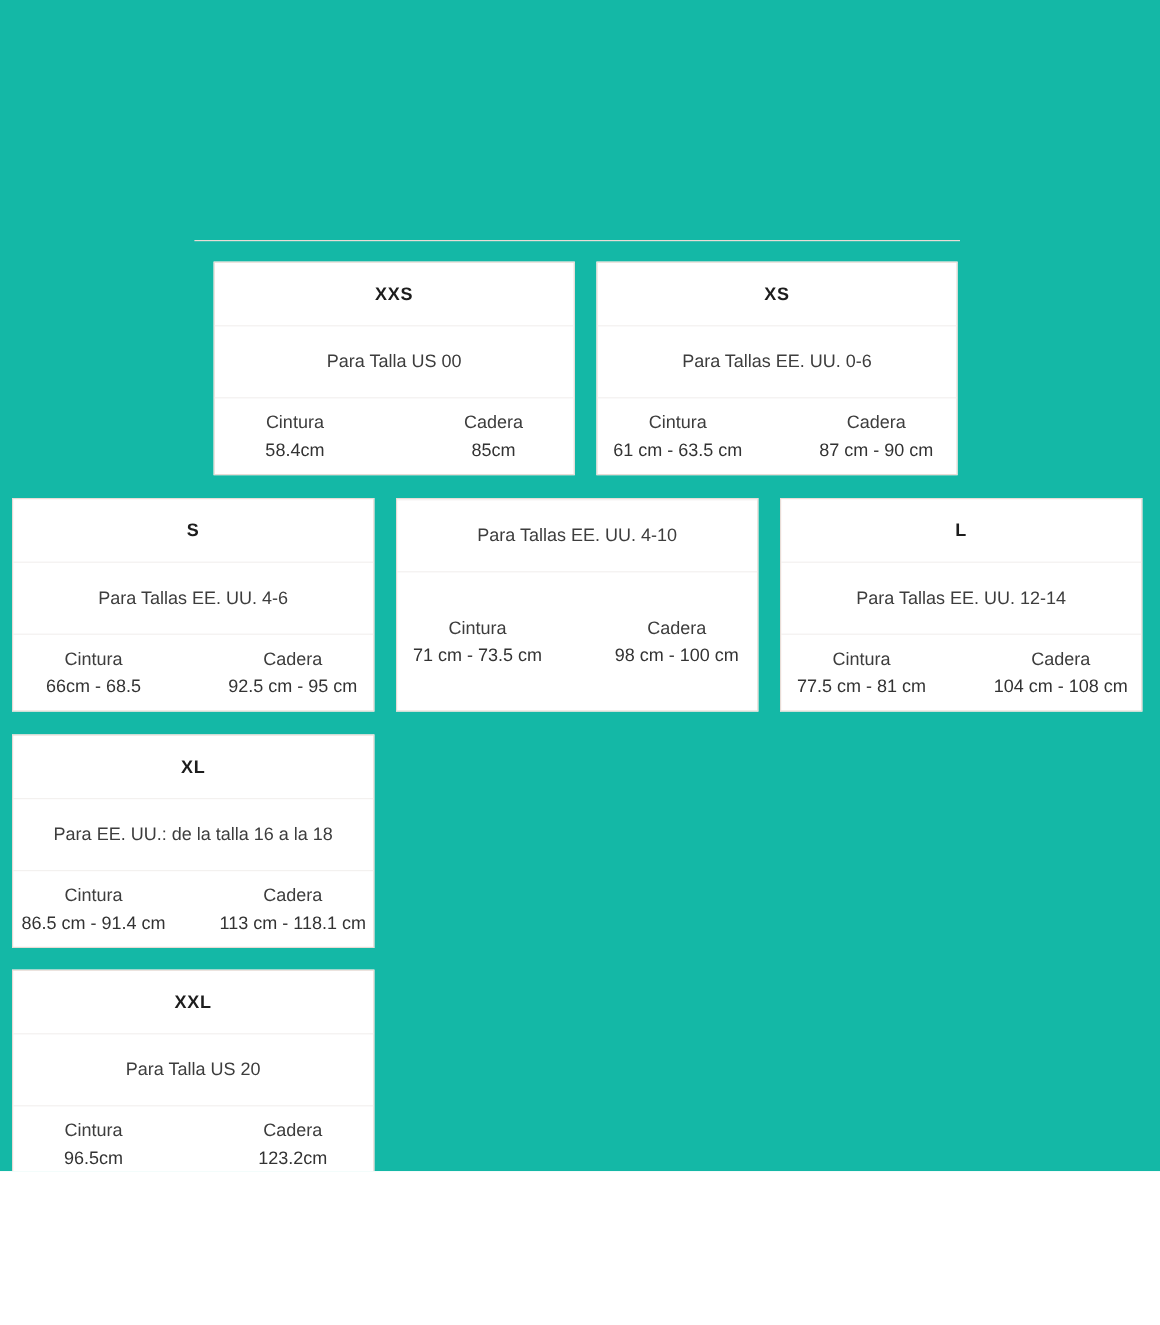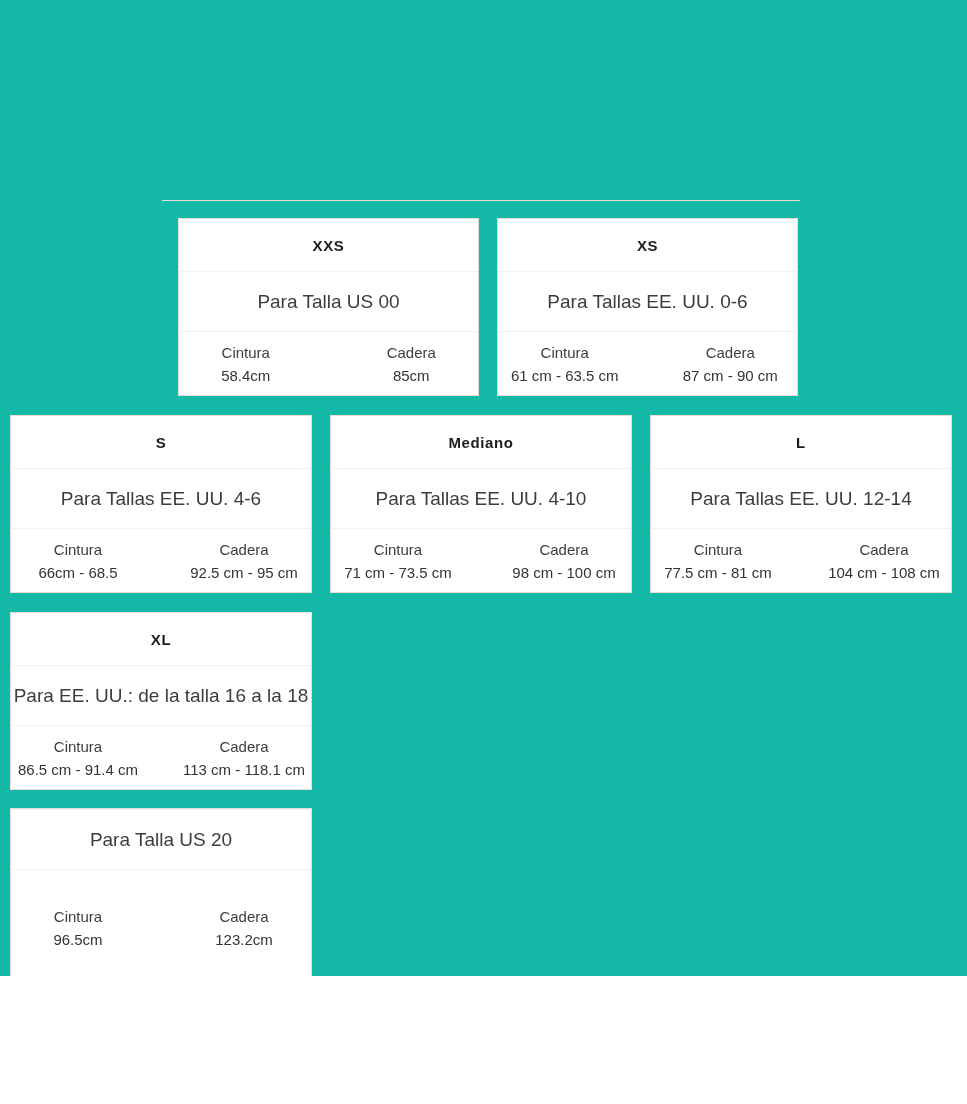--- a/index.html
+++ b/index.html
@@ -56,21 +56,21 @@
     flex: none;
     height: 1px;
     background: var(--inner-divider-color, #f3f1ef);
   }
   .card-desc {
     height: 59px;
     flex: none;
     display: flex;
     align-items: center;
     justify-content: center;
-    font-size: 19px;
+    font-size: 15px;
     color: #3d3d3d;
   }
   .card-measurements {
     flex: 1;
     display: flex;
     align-items: center;
     gap: 32px;
   }
   .measure {
     flex: 1;
@@ -133,21 +133,20 @@
         <div class="measure-label">Cintura</div>
         <div class="measure-value">66cm - 68.5</div>
       </div>
       <div class="measure">
         <div class="measure-label">Cadera</div>
         <div class="measure-value">92.5 cm - 95 cm</div>
       </div>
     </div>
   </div>
       <div class="card">
-    <div class="card-title">Mediano</div>
     <div class="card-divider"></div>
     <div class="card-desc">Para Tallas EE. UU. 4-10</div>
     <div class="card-divider"></div>
     <div class="card-measurements">
       <div class="measure">
         <div class="measure-label">Cintura</div>
         <div class="measure-value">71 cm - 73.5 cm</div>
       </div>
       <div class="measure">
         <div class="measure-label">Cadera</div>
@@ -183,20 +182,21 @@
         <div class="measure-label">Cintura</div>
         <div class="measure-value">86.5 cm - 91.4 cm</div>
       </div>
       <div class="measure">
         <div class="measure-label">Cadera</div>
         <div class="measure-value">113 cm - 118.1 cm</div>
       </div>
     </div>
   </div>
       <div class="card">
+    <div class="card-title">XXL</div>
     <div class="card-divider"></div>
     <div class="card-desc">Para Talla US 20</div>
     <div class="card-divider"></div>
     <div class="card-measurements">
       <div class="measure">
         <div class="measure-label">Cintura</div>
         <div class="measure-value">96.5cm</div>
       </div>
       <div class="measure">
         <div class="measure-label">Cadera</div>

